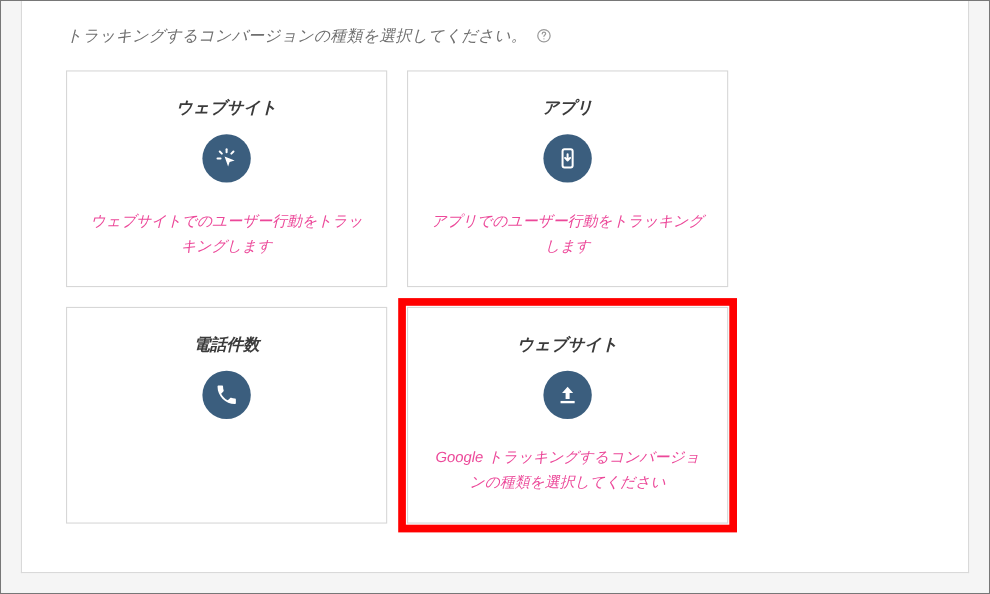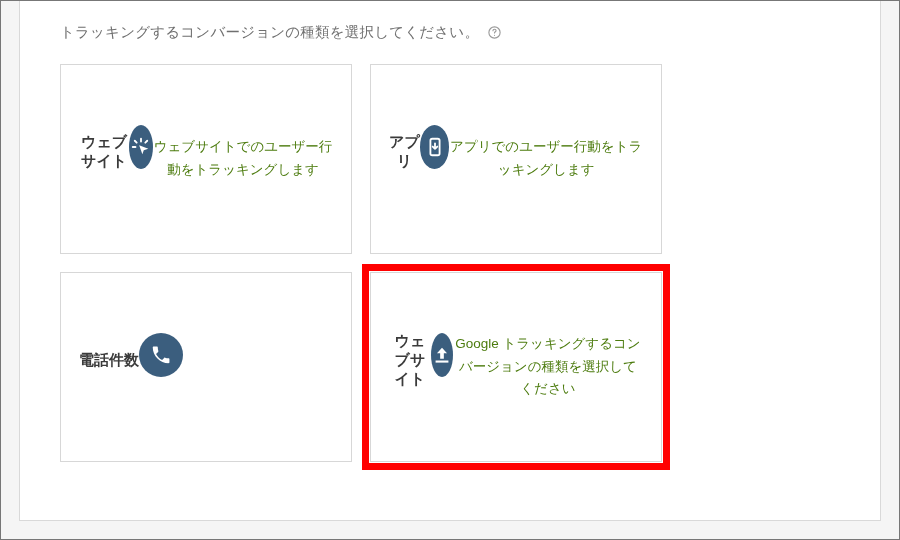--- a/index.html
+++ b/index.html
@@ -17,20 +17,21 @@
       height: 100%;
       padding: 0 18px 18px 18px;
     }
     .panel {
       background: #ffffff;
       border: 1px solid #d9d9d9;
       border-top: none;
       width: 100%;
       height: 100%;
       padding: 22px 40px 22px 40px;
+      font-style: italic;
     }
     .instruction-row {
       display: flex;
       align-items: center;
       gap: 8px;
       margin-bottom: 22px;
     }
     .instruction {
       color: #6f6f6f;
       font-size: 14.5px;
@@ -52,21 +53,21 @@
       row-gap: 18px;
     }
     .card {
       border: 1px solid #d7d7d7;
       background: #ffffff;
       padding: 24px 18px 24px 18px;
       text-align: center;
       cursor: pointer;
       min-height: 190px;
       display: flex;
-      flex-direction: row;
+      flex-direction: column;
       align-items: center;
     }
     .card-title {
       color: #3b3b3b;
       font-size: 15px;
       font-weight: 700;
       margin-bottom: 14px;
     }
     .card-icon-circle {
       width: 44px;
@@ -74,21 +75,21 @@
       border-radius: 50%;
       background: #3b5e7e;
       display: flex;
       align-items: center;
       justify-content: center;
       margin-bottom: 24px;
       color: #ffffff;
     }
     .card-icon-circle svg { width: 22px; height: 22px; fill: #ffffff; }
     .card-desc {
-      color: #4d7c0f;
+      color: #ec4899;
       font-size: 13.5px;
       line-height: 1.7;
       max-width: 250px;
     }
     .highlight-frame {
       position: relative;
     }
     .highlight-frame::after {
       content: "";
       position: absolute;

